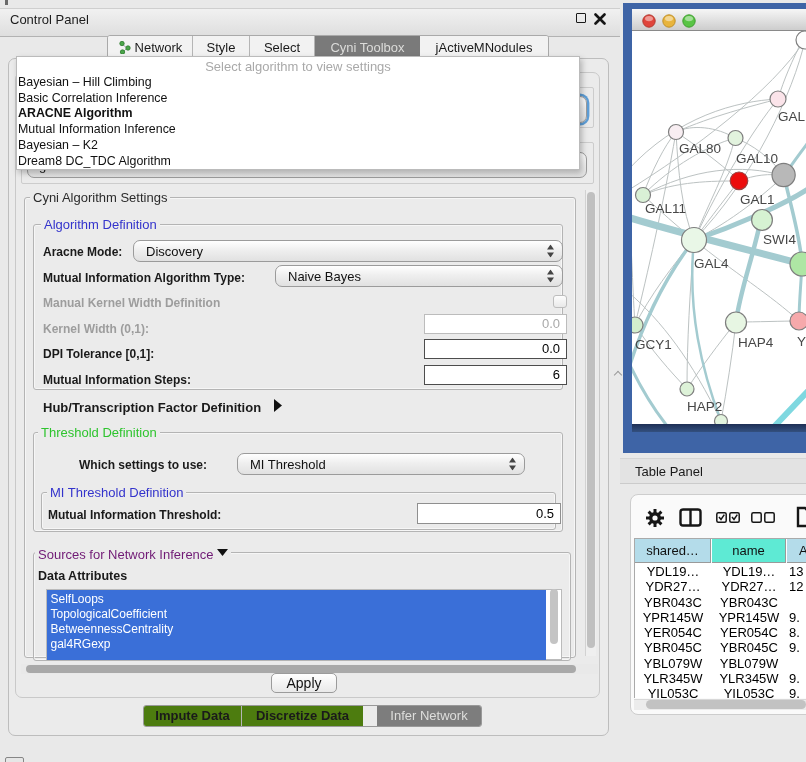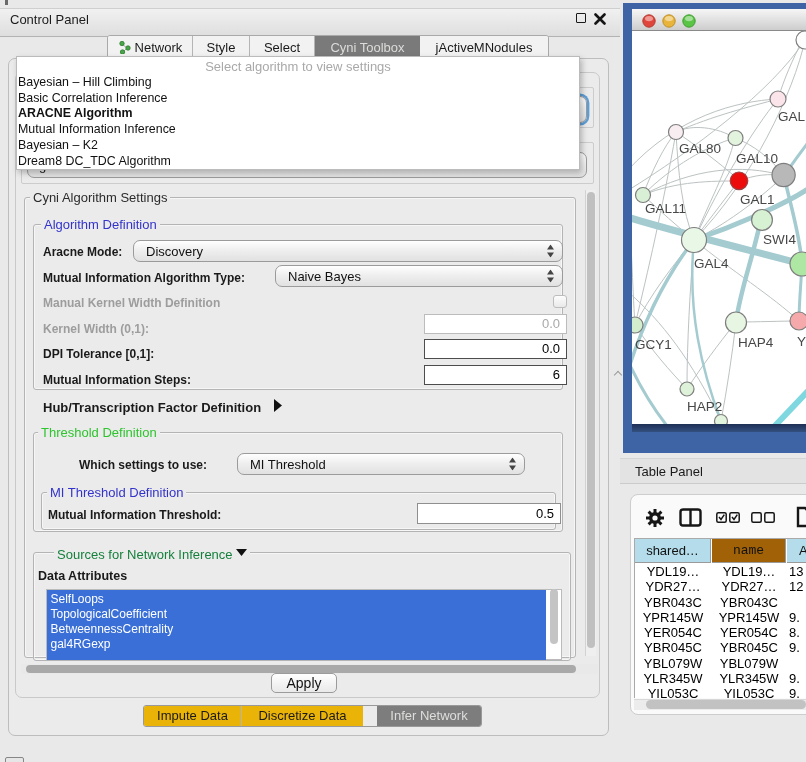--- a/index.html
+++ b/index.html
@@ -23,21 +23,21 @@
 .arrows { position:absolute; right:7px; top:50%; transform:translateY(-50%); width:9px; height:13px; }
 
 .group { border:1px solid #b4b4b4; border-radius:3px; box-shadow:inset 0 0 0 1px rgba(255,255,255,.55); }
 .gtitle { position:absolute; top:-8px; background:#ebebeb; font-size:13px; padding:0 3px; white-space:nowrap; }
 label.b { font-size:12px; font-weight:bold; color:#1a1a1a; position:absolute; white-space:nowrap; }
 label.dis { color:#9d9d9d; }
 .field { position:absolute; background:#fff; font-size:13px; text-align:right; padding-right:6px; }
 
 .bluelist { position:absolute; background:#3a6fd8; color:#fff; font-size:12px; line-height:15.3px; padding:2px 0 0 4px; }
 
-.btab { font-size:13px; font-weight:normal; color:#1a1a1a; line-height:20px; padding:0 12px; background:#eab308; white-space:nowrap; }
+.btab { font-size:13px; font-weight:bold; color:#1a1a1a; line-height:20px; padding:0 12px; background:#4d7c0f; white-space:nowrap; }
 .btab.sel { background:#7d7d7d; color:#dededc; font-weight:normal; }
 </style>
 </head>
 <body>
 
 <div class="abs titlebar">Control Panel</div>
 <div class="abs wbtn-sq"></div>
 <svg class="abs" style="left:594px;top:13px;" width="12" height="12" viewBox="0 0 12 12">
     <path d="M1.5 1.5 L10.5 10.5 M10.5 1.5 L1.5 10.5" stroke="#151515" stroke-width="2.6" stroke-linecap="round"></path>
   </svg>
@@ -108,21 +108,21 @@
       <path d="M4.5 13 L8 8 L1 8 Z" fill="#444"></path>
     </svg>
 </div>
 <div class="abs group" style="left:41px;top:492px;width:515px;height:38px;">
   <div class="gtitle" style="left:5px;color:#3333cc;">MI Threshold Definition</div>
 </div>
 <label class="b" style="left:48px;top:508px;">Mutual Information Threshold:</label>
 <div class="field" style="left:417px;top:503px;width:144px;height:21px;border:1px solid #8f8f8f;color:#000;line-height:19px;">0.5</div>
 
 <div class="abs group" style="left:33px;top:552px;width:538px;height:109px;">
-  <div class="gtitle" style="left:20px;color:#15803d;">Sources for Network Inference <span style="display:inline-block;vertical-align:2px;"><svg width="11" height="8" viewBox="0 0 11 8">
+  <div class="gtitle" style="left:1px;color:#701a75;">Sources for Network Inference <span style="display:inline-block;vertical-align:2px;"><svg width="11" height="8" viewBox="0 0 11 8">
           <path d="M0 0 L11 0 L5.5 7 Z" fill="#111"></path>
         </svg></span></div>
 </div>
 <label class="b" style="left:38px;top:569px;font-size:12.5px;">Data Attributes</label>
 <div class="abs" style="left:46px;top:589px;width:516px;height:71px;background:#fff;border:1px solid #bbb;"></div>
 <div class="bluelist" style="left:46.5px;top:589.5px;width:499px;height:70px;">SelfLoops<br>TopologicalCoefficient<br>BetweennessCentrality<br>gal4RGexp</div>
 <div class="abs" style="left:550px;top:589px;width:8px;height:55px;background:#c4c4c4;border-radius:4px;"></div>
 
 <div class="abs" style="left:585px;top:190px;width:11px;height:466px;background:#efefef;border-left:1px solid #d2d2d2;"></div>
 <div class="abs" style="left:586.5px;top:192px;width:8px;height:456px;background:#c0c0c0;border-radius:4px;"></div>
@@ -274,20 +274,20 @@
 <svg class="abs" style="left:751px;top:512px;" width="24" height="11" viewBox="0 0 24 11">
   <rect x="0.8" y="0.8" width="9.4" height="9.4" rx="1.5" fill="none" stroke="#161616" stroke-width="1.5"></rect>
   <rect x="13.8" y="0.8" width="9.4" height="9.4" rx="1.5" fill="none" stroke="#161616" stroke-width="1.5"></rect>
 </svg>
 <svg class="abs" style="left:796px;top:506px;" width="16" height="22" viewBox="0 0 16 22">
   <path d="M2 2 L9 2 L14 7 L14 20 L2 20 Z" fill="none" stroke="#161616" stroke-width="2.4"></path>
 </svg>
 
 <div class="abs" style="left:634px;top:538px;width:172px;height:160px;overflow:hidden;background:#fff;border-left:1px solid #aaa;border-top:1px solid #aaa;">
   <div style="position:absolute;left:0;top:0;height:24px;width:76px;background:#b4dcea;border-right:1px solid #9a9a9a;border-bottom:1px solid #9a9a9a;font-size:13px;color:#111;text-align:center;line-height:23px;">shared…</div>
-  <div style="position:absolute;left:77px;top:0;height:24px;width:74px;background:#a16207;border-right:1px solid #9a9a9a;border-bottom:1px solid #9a9a9a;font-size:13px;color:#111;text-align:center;line-height:23px;font-family:Liberation Mono, monospace;">name</div>
+  <div style="position:absolute;left:77px;top:0;height:24px;width:74px;background:#5eead4;border-right:1px solid #9a9a9a;border-bottom:1px solid #9a9a9a;font-size:13px;color:#111;text-align:center;line-height:23px;">name</div>
   <div style="position:absolute;left:152px;top:0;height:24px;width:60px;background:#b4dcea;border-bottom:1px solid #9a9a9a;font-size:13px;color:#111;padding-left:12px;line-height:23px;">A</div>
   <div id="tcol1" style="position:absolute;left:0;top:25px;width:76px;font-size:13px;color:#000;text-align:center;line-height:15.3px;">YDL19…<br>YDR27…<br>YBR043C<br>YPR145W<br>YER054C<br>YBR045C<br>YBL079W<br>YLR345W<br>YIL053C</div>
   <div style="position:absolute;left:77px;top:25px;width:74px;font-size:13px;color:#000;text-align:center;line-height:15.3px;">YDL19…<br>YDR27…<br>YBR043C<br>YPR145W<br>YER054C<br>YBR045C<br>YBL079W<br>YLR345W<br>YIL053C</div>
   <div style="position:absolute;left:154px;top:25px;width:40px;font-size:13px;color:#000;line-height:15.3px;">13<br>12<br>&nbsp;<br>9.<br>8.<br>9.<br>&nbsp;<br>9.<br>9.</div>
 </div>
 <div class="abs" style="left:634px;top:699px;width:172px;height:11px;background:#ececec;border-top:1px solid #d8d8d8;"></div>
 <div class="abs" style="left:646px;top:700px;width:160px;height:9px;background:#c2c2c2;border-radius:4.5px;"></div>
 
 </body></html>

